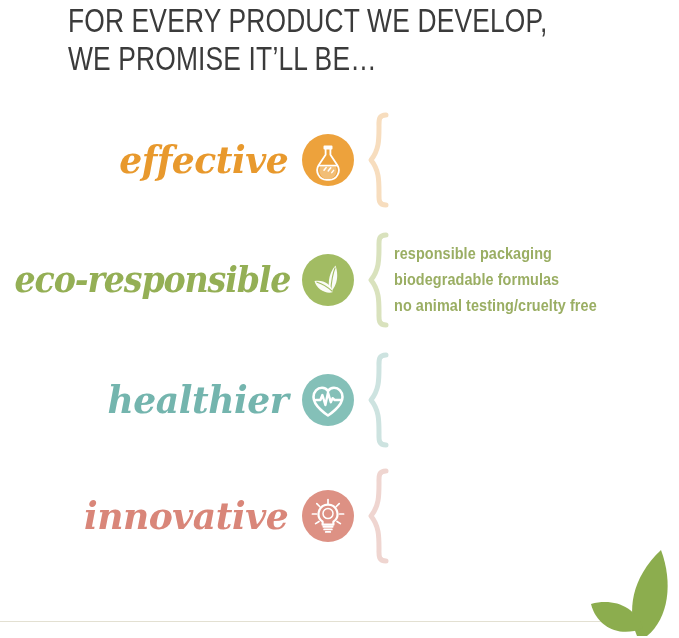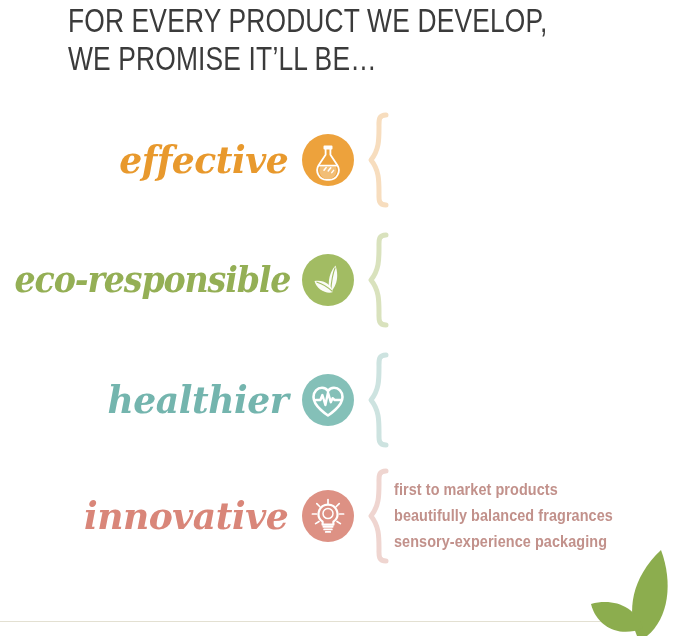--- a/index.html
+++ b/index.html
@@ -167,20 +167,25 @@
       <path d="M33.2 13.5 C30.0 21 29.2 30 28.6 37.6" fill="none" stroke="#a2bc63" stroke-width="1.1" class="ic-vein"></path>
       <path d="M12.5 27.0 C21 25.5 29 29.5 31.0 38.0 C24.5 40.5 14.5 35.5 12.5 27.0 Z" fill="#ffffff" opacity="0.95"></path>
       <path d="M14.5 28.0 C21 30 26.5 33.5 30.6 37.7" fill="none" stroke="#a2bc63" stroke-width="1.1" class="ic-vein"></path>
     </svg>
   </div>
   <div class="row-brace">
     <svg width="28" height="96" viewBox="0 0 28 96" aria-hidden="true">
       <path class="br-path" d="M24 3 C16 3 17 9 17 15 C17 28 17 38 9 48 C17 58 17 68 17 81 C17 87 16 93 24 93" fill="none" stroke-width="5" stroke-linecap="round" stroke-linejoin="round" stroke="#d9e2bd"></path>
     </svg>
   </div>
+  <div class="row-items">
+    <span class="bullet" style="color: rgb(154, 174, 99);">responsible packaging</span>
+    <span class="bullet" style="color: rgb(154, 174, 99);">biodegradable formulas</span>
+    <span class="bullet" style="color: rgb(154, 174, 99);">no animal testing/cruelty free</span>
+  </div>
 </div>
 
 <div class="promise-row" id="row-2">
   <div class="row-word" style="color: rgb(116, 181, 174);">healthier</div>
   <div class="row-icon">
     <svg width="52" height="52" viewBox="0 0 52 52" aria-hidden="true">
       <circle cx="26" cy="26" r="26" class="ic-bg" fill="#84c0b8"></circle>
       <path d="M26 41.5 C26 41.5 11.5 32.5 11.5 23.0 C11.5 17.6 15.4 13.8 20.0 13.8 C23.0 13.8 25.0 15.4 26 17.2 C27 15.4 29 13.8 32 13.8 C36.6 13.8 40.5 17.6 40.5 23.0 C40.5 32.5 26 41.5 26 41.5 Z" fill="none" stroke="#ffffff" stroke-width="2.6" stroke-linejoin="round"></path>
       <path d="M14.0 26.0 h4.4 l2.0 -5.0 l3.0 10.0 l2.6 -12.4 l2.8 9.6 l1.8 -4.0 l2.0 1.8 h6.6" fill="none" stroke="#ffffff" stroke-width="2.4" stroke-linecap="round" stroke-linejoin="round"></path>
     </svg>
@@ -213,25 +218,20 @@
         <path d="M22.2 39.4 h7.6"></path>
         <path d="M23.8 41.9 h4.4"></path>
       </g>
     </svg>
   </div>
   <div class="row-brace">
     <svg width="28" height="96" viewBox="0 0 28 96" aria-hidden="true">
       <path class="br-path" d="M24 3 C16 3 17 9 17 15 C17 28 17 38 9 48 C17 58 17 68 17 81 C17 87 16 93 24 93" fill="none" stroke-width="5" stroke-linecap="round" stroke-linejoin="round" stroke="#efd5d0"></path>
     </svg>
   </div>
-  <div class="row-items">
-    <span class="bullet" style="color: rgb(194, 145, 139);">first to market products</span>
-    <span class="bullet" style="color: rgb(194, 145, 139);">beautifully balanced fragrances</span>
-    <span class="bullet" style="color: rgb(194, 145, 139);">sensory-experience packaging</span>
-  </div>
 </div>
 
 <div id="footer-divider" style="background: rgb(227, 224, 210);"></div>
 
 <div id="leaf-decoration">
   <svg width="110" height="90" viewBox="0 0 110 90" aria-hidden="true">
     <path id="leaf-big" d="M68 88 C58 64 62 30 92 2 C104 34 100 70 78 88 Z" class="leaf-fill" fill="#8cad4e"></path>
     <path id="leaf-small" d="M22 56 C44 50 66 58 74 80 C52 90 28 80 22 56 Z" class="leaf-fill" fill="#8cad4e"></path>
   </svg>
 </div>

